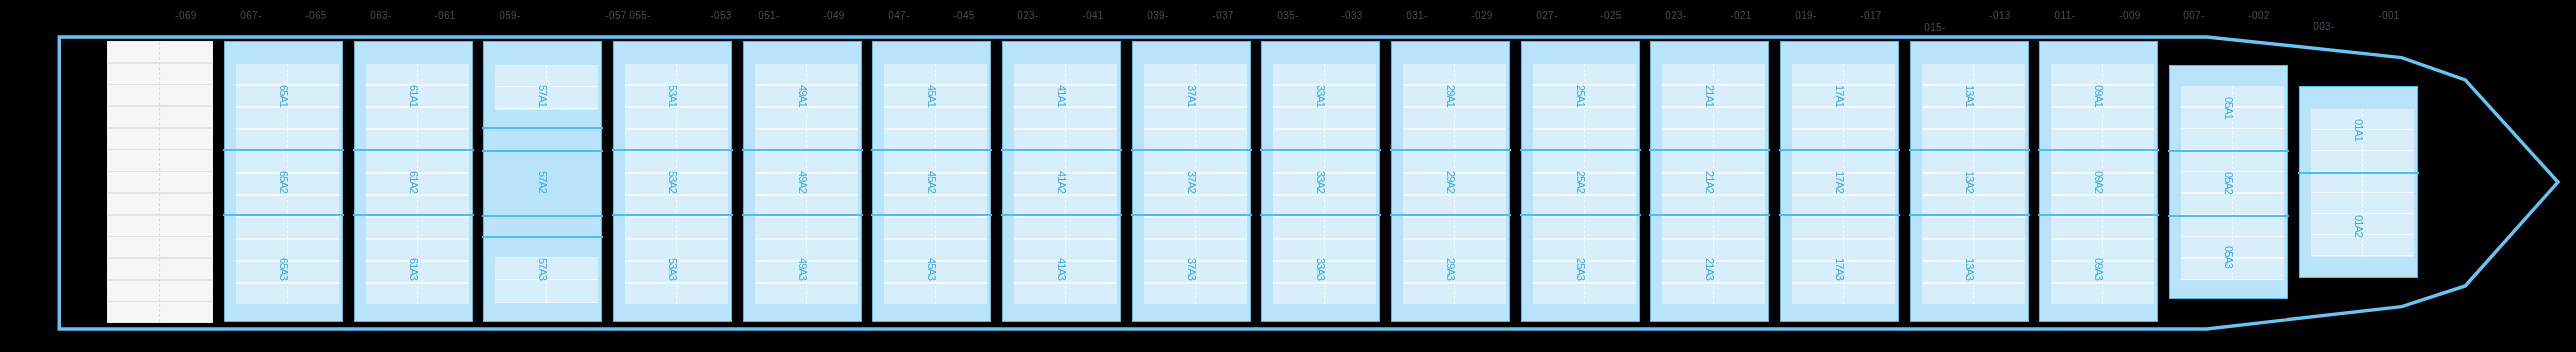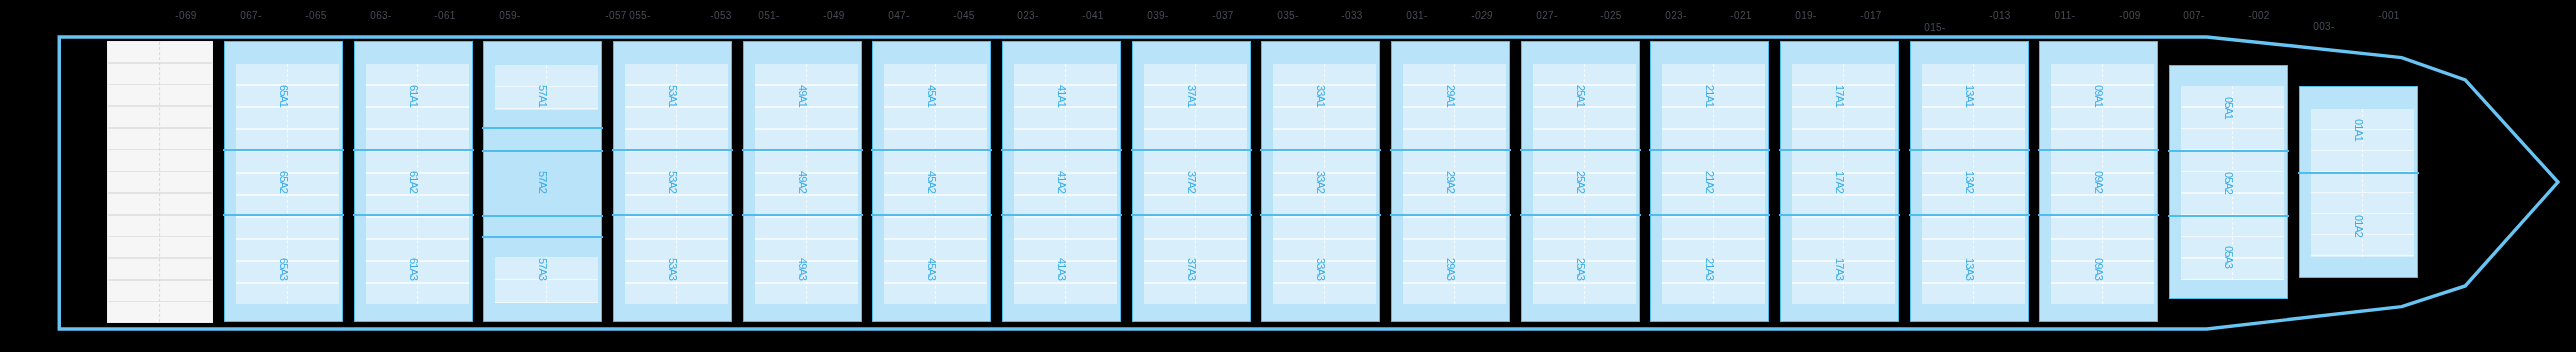--- a/index.html
+++ b/index.html
@@ -72,21 +72,21 @@
       <span class="slot-number" style="left: 834px; top: 10.3px;">-049</span>
       <span class="slot-number" style="left: 899px; top: 10.3px;">047-</span>
       <span class="slot-number" style="left: 964px; top: 10.3px;">-045</span>
       <span class="slot-number" style="left: 1028px; top: 10.3px;">023-</span>
       <span class="slot-number" style="left: 1093px; top: 10.3px;">-041</span>
       <span class="slot-number" style="left: 1158px; top: 10.3px;">039-</span>
       <span class="slot-number" style="left: 1223px; top: 10.3px;">-037</span>
       <span class="slot-number" style="left: 1288px; top: 10.3px;">035-</span>
       <span class="slot-number" style="left: 1352px; top: 10.3px;">-033</span>
       <span class="slot-number" style="left: 1417px; top: 10.3px;">031-</span>
-      <span class="slot-number" style="left: 1482px; top: 10.3px; font-style: italic;">-029</span>
+      <span class="slot-number" style="left: 1482px; top: 10.3px;">-029</span>
       <span class="slot-number" style="left: 1547px; top: 10.3px;">027-</span>
       <span class="slot-number" style="left: 1611px; top: 10.3px;">-025</span>
       <span class="slot-number" style="left: 1676px; top: 10.3px;">023-</span>
       <span class="slot-number" style="left: 1741px; top: 10.3px;">-021</span>
       <span class="slot-number" style="left: 1806px; top: 10.3px;">019-</span>
       <span class="slot-number" style="left: 1871px; top: 10.3px;">-017</span>
       <span class="slot-number" style="left: 1935px; top: 10.3px; margin-top: 12px;">015-</span>
       <span class="slot-number" style="left: 2000px; top: 10.3px;">-013</span>
       <span class="slot-number" style="left: 2065px; top: 10.3px;">011-</span>
       <span class="slot-number" style="left: 2130px; top: 10.3px;">-009</span>

